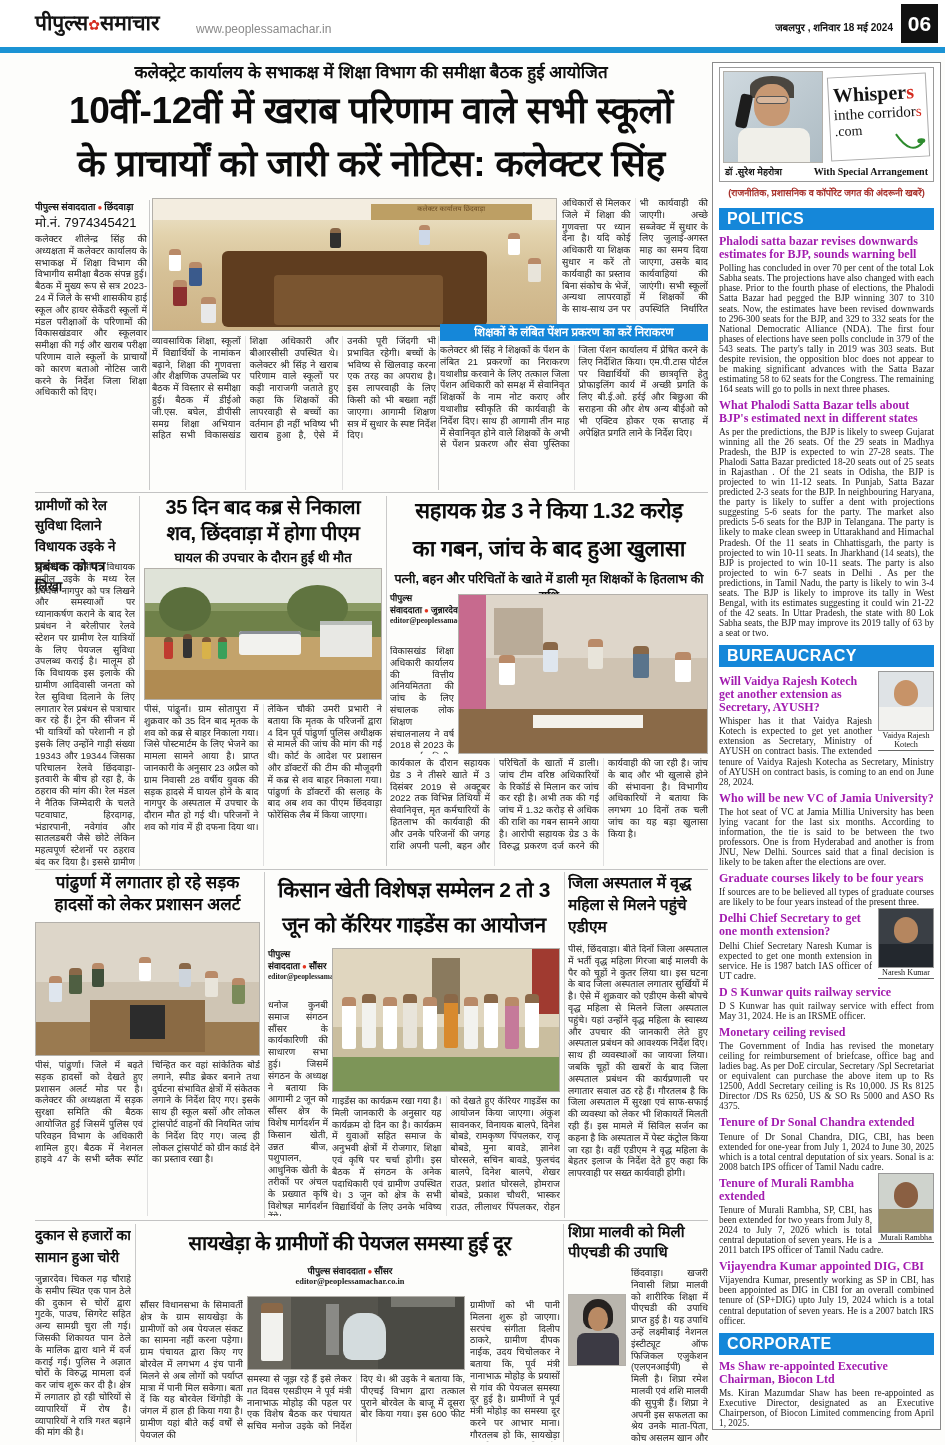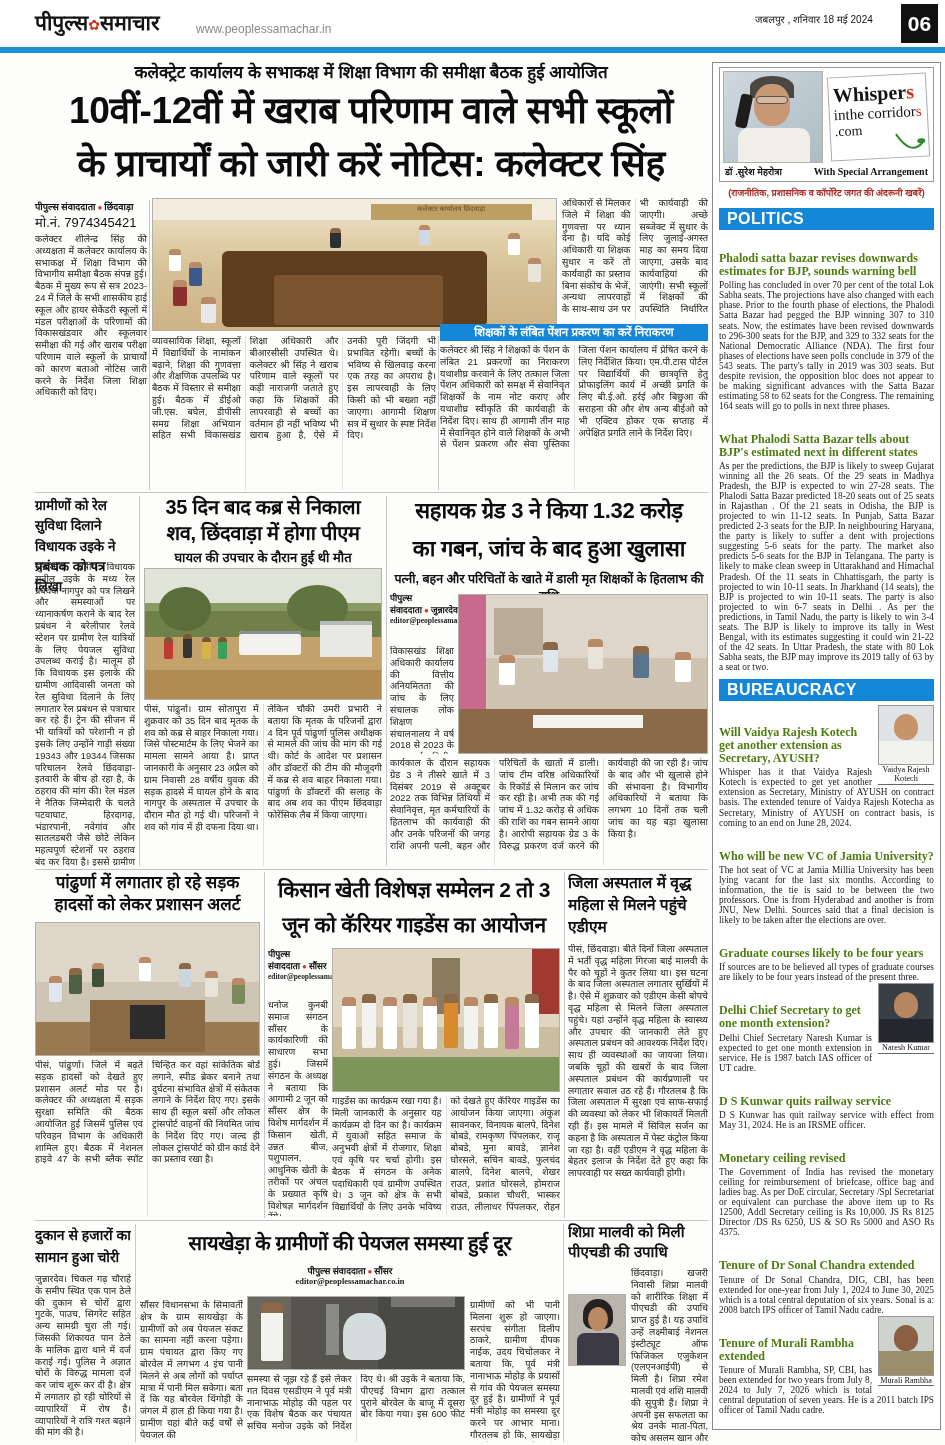--- a/index.html
+++ b/index.html
@@ -16,21 +16,21 @@
 .fig{position:absolute;overflow:hidden;border:1px solid #b3b0aa}
 .fe{position:absolute}
 .byl{font-size:9.4px;font-weight:700;color:#111}
 .dot{color:#e2341f;font-size:8px;padding:0 2px}
 .eml{font-size:8.4px;font-weight:700;font-family:"Liberation Serif","DejaVu Serif",serif;color:#222}
 .phn{font-size:13px;font-weight:400}
 .subh{font-weight:700;color:#101010}
 
 #sidebar{position:absolute;left:712px;top:62px;width:229px;height:1368px;border:1px solid #8a8a8a;padding:4px 6px;background:#fff;overflow:hidden}
 .secbar{background:#1587d9;color:#fff;font-weight:800;font-size:16px;line-height:1.25;padding:1px 8px;margin:7px 0 3px;letter-spacing:.4px}
-.sart h3{font-family:"Liberation Serif","DejaVu Serif",serif;font-size:12px;line-height:1.1;font-weight:700;margin:22px 0 2px;color:#4d7c0f}
+.sart h3{font-family:"Liberation Serif","DejaVu Serif",serif;font-size:12px;line-height:1.1;font-weight:700;margin:5px 0 2px;color:#a21caf}
 .sart p{font-family:"Liberation Serif","DejaVu Serif",serif;font-size:9.3px;line-height:1.08;text-align:justify;color:#1b1b1b}
 .port{float:right;width:56px;margin:1px 0 2px 6px;text-align:center}
 .portimg{width:56px;height:60px;border:1px solid #999;position:relative;overflow:hidden}
 .portcap{font-family:"Liberation Serif",serif;font-size:8.2px;line-height:1.15;border-bottom:1px solid #666}
 .phead{position:absolute;left:50%;top:8px;width:24px;height:26px;margin-left:-12px;border-radius:50% 50% 45% 45%}
 .pshirt{position:absolute;left:0;bottom:0;width:100%;height:40%}
 
 #wbox{border:1px solid #9a9a9a;padding:3px;background:#fff}
 .wrow{display:flex;gap:4px}
 #wcard{flex:1;border:1px solid #aaa;margin:4px 2px;padding:6px 4px 2px;transform:rotate(-3deg);font-family:"Liberation Serif","DejaVu Serif",serif;background:#fff;position:relative}
@@ -43,21 +43,21 @@
 .pers{position:absolute;border-radius:4px 4px 2px 2px}
 </style>
 </head>
 <body>
 
 <div class="abs" style="left:0;top:0;width:945px;height:47px;background:#fff">
   <div class="abs" style="left:35px;top:8px;font-size:21px;font-weight:900">
     <span>पीपुल्स</span><span class="reds" style="font-size:14px">✿</span><span>समाचार</span>
   </div>
   <div class="abs" style="left:196px;top:22px;font-size:12px;color:#8a8a8a">www.peoplessamachar.in</div>
-  <div class="abs" style="left:755px;top:12px;width:138px;text-align:left;font-size:10px;font-weight:400">जबलपुर , शनिवार 18 मई 2024</div>
+  <div class="abs" style="left:755px;top:20px;width:138px;text-align:right;font-size:10px;font-weight:700">जबलपुर , शनिवार 18 मई 2024</div>
   <div class="abs ctr" style="left:901px;top:4px;width:37px;height:39px;background:#111;color:#fff;font-size:21px;font-weight:900;line-height:39px">
     <span>06</span>
   </div>
 </div>
 <div class="abs" style="left:0;top:47px;width:945px;height:6px;background:#1b93d4"></div>
 
 <div class="abs ctr subh" style="left:35px;top:60px;width:672px;font-size:17px">कलेक्ट्रेट कार्यालय के सभाकक्ष में शिक्षा विभाग की समीक्षा बैठक हुई आयोजित</div>
 <div class="abs ctr hw" style="left:35px;top:84px;width:672px;font-size:37px;line-height:53px;height:110px;overflow:hidden">
   <div>10वीं-12वीं में खराब परिणाम वाले सभी स्कूलों</div>
   <div>के प्राचार्यों को जारी करें नोटिस: कलेक्टर सिंह</div>

